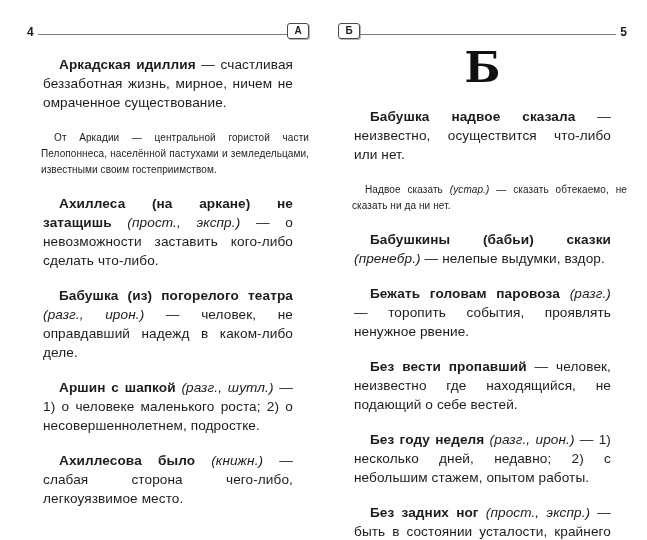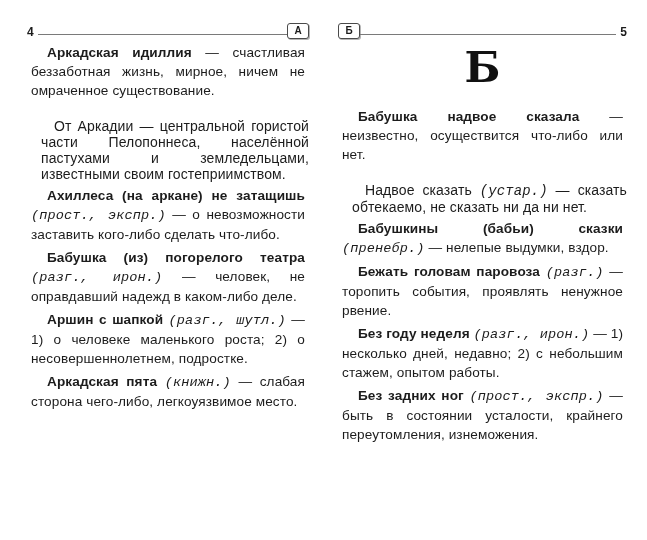--- a/index.html
+++ b/index.html
@@ -31,65 +31,66 @@
   
   .section-letter{
     text-align:center;
     font-family:"DejaVu Serif","Liberation Serif",serif;
     font-weight:700;font-size:42px;line-height:46px;
     margin:6px 0 16px 0;color:#111;
   }
 
   
   .entry{
-    margin:4px;padding:0;
+    margin:16px;padding:0;
     font-size:13.6px;line-height:19px;
     text-align:justify;text-indent:16px;
     letter-spacing:.1px;
   }
   .note{
     margin:18px 0 1px 14px;padding:0;
-    font-size:14px;line-height:16px;
+    font-size:10px;line-height:16px;
     text-align:justify;text-indent:13px;
     letter-spacing:.1px;
   }
   .bold{font-weight:700;}
-  .italic{font-style:italic;font-family:Liberation Mono, monospace;}
+  .italic{font-style:italic;}
 </style>
 </head>
 <body>
 
 <div class="spread">
 
   <div class="page page-left">
     <div class="runhead">
       <span class="pagenum">4</span>
       <span class="headrule"></span>
       <span class="lettertab">А</span>
     </div>
     <div class="entries">
         <p class="entry"><span class="bold">Аркадская идиллия</span><span class="normal"> — счастливая беззаботная жизнь, мирное, ничем не омраченное существование.</span></p>
         <p class="note"><span class="normal">От Аркадии — центральной гористой части Пелопоннеса, населённой пастухами и земледельцами, известными своим гостеприимством.</span></p>
         <p class="entry"><span class="bold">Ахиллеса (на аркане) не затащишь</span><span class="normal"> </span><span class="italic">(прост., экспр.)</span><span class="normal"> — о невозможности заставить кого-либо сделать что-либо.</span></p>
         <p class="entry"><span class="bold">Бабушка (из) погорелого театра</span><span class="normal"> </span><span class="italic">(разг., ирон.)</span><span class="normal"> — человек, не оправдавший надежд в каком-либо деле.</span></p>
         <p class="entry"><span class="bold">Аршин с шапкой</span><span class="normal"> </span><span class="italic">(разг., шутл.)</span><span class="normal"> — 1) о человеке маленького роста; 2) о несовершеннолетнем, подростке.</span></p>
-        <p class="entry"><span class="bold">Аркадская пята</span><span class="normal"> </span><span class="italic">(книжн.)</span><span class="normal"> — слабая сторона чего-либо, легкоуязвимое место.</span></p>
+        <p class="entry"><span class="bold">Ахиллесова было</span><span class="normal"> </span><span class="italic">(книжн.)</span><span class="normal"> — слабая сторона чего-либо, легкоуязвимое место.</span></p>
       </div>
   </div>
 
   <div class="page page-right">
     <div class="runhead">
       <span class="lettertab">Б</span>
       <span class="headrule"></span>
       <span class="pagenum">5</span>
     </div>
     <div class="section-letter">Б</div>
     <div class="entries">
         <p class="entry"><span class="bold">Бабушка надвое сказала</span><span class="normal"> — неизвестно, осуществится что-либо или нет.</span></p>
         <p class="note"><span class="normal">Надвое сказать </span><span class="italic">(устар.)</span><span class="normal"> — сказать обтекаемо, не сказать ни да ни нет.</span></p>
         <p class="entry"><span class="bold">Бабушкины (бабьи) сказки</span><span class="normal"> </span><span class="italic">(пренебр.)</span><span class="normal"> — нелепые выдумки, вздор.</span></p>
         <p class="entry"><span class="bold">Бежать головам паровоза</span><span class="normal"> </span><span class="italic">(разг.)</span><span class="normal"> — торопить события, проявлять ненужное рвение.</span></p>
+        <p class="entry"><span class="bold">Без вести пропавший</span><span class="normal"> — человек, неизвестно где находящийся, не подающий о себе вестей.</span></p>
         <p class="entry"><span class="bold">Без году неделя</span><span class="normal"> </span><span class="italic">(разг., ирон.)</span><span class="normal"> — 1) несколько дней, недавно; 2) с небольшим стажем, опытом работы.</span></p>
         <p class="entry"><span class="bold">Без задних ног</span><span class="normal"> </span><span class="italic">(прост., экспр.)</span><span class="normal"> — быть в состоянии усталости, крайнего переутомления, изнеможения.</span></p>
       </div>
   </div>
 
 </div>
 
 </body></html>

